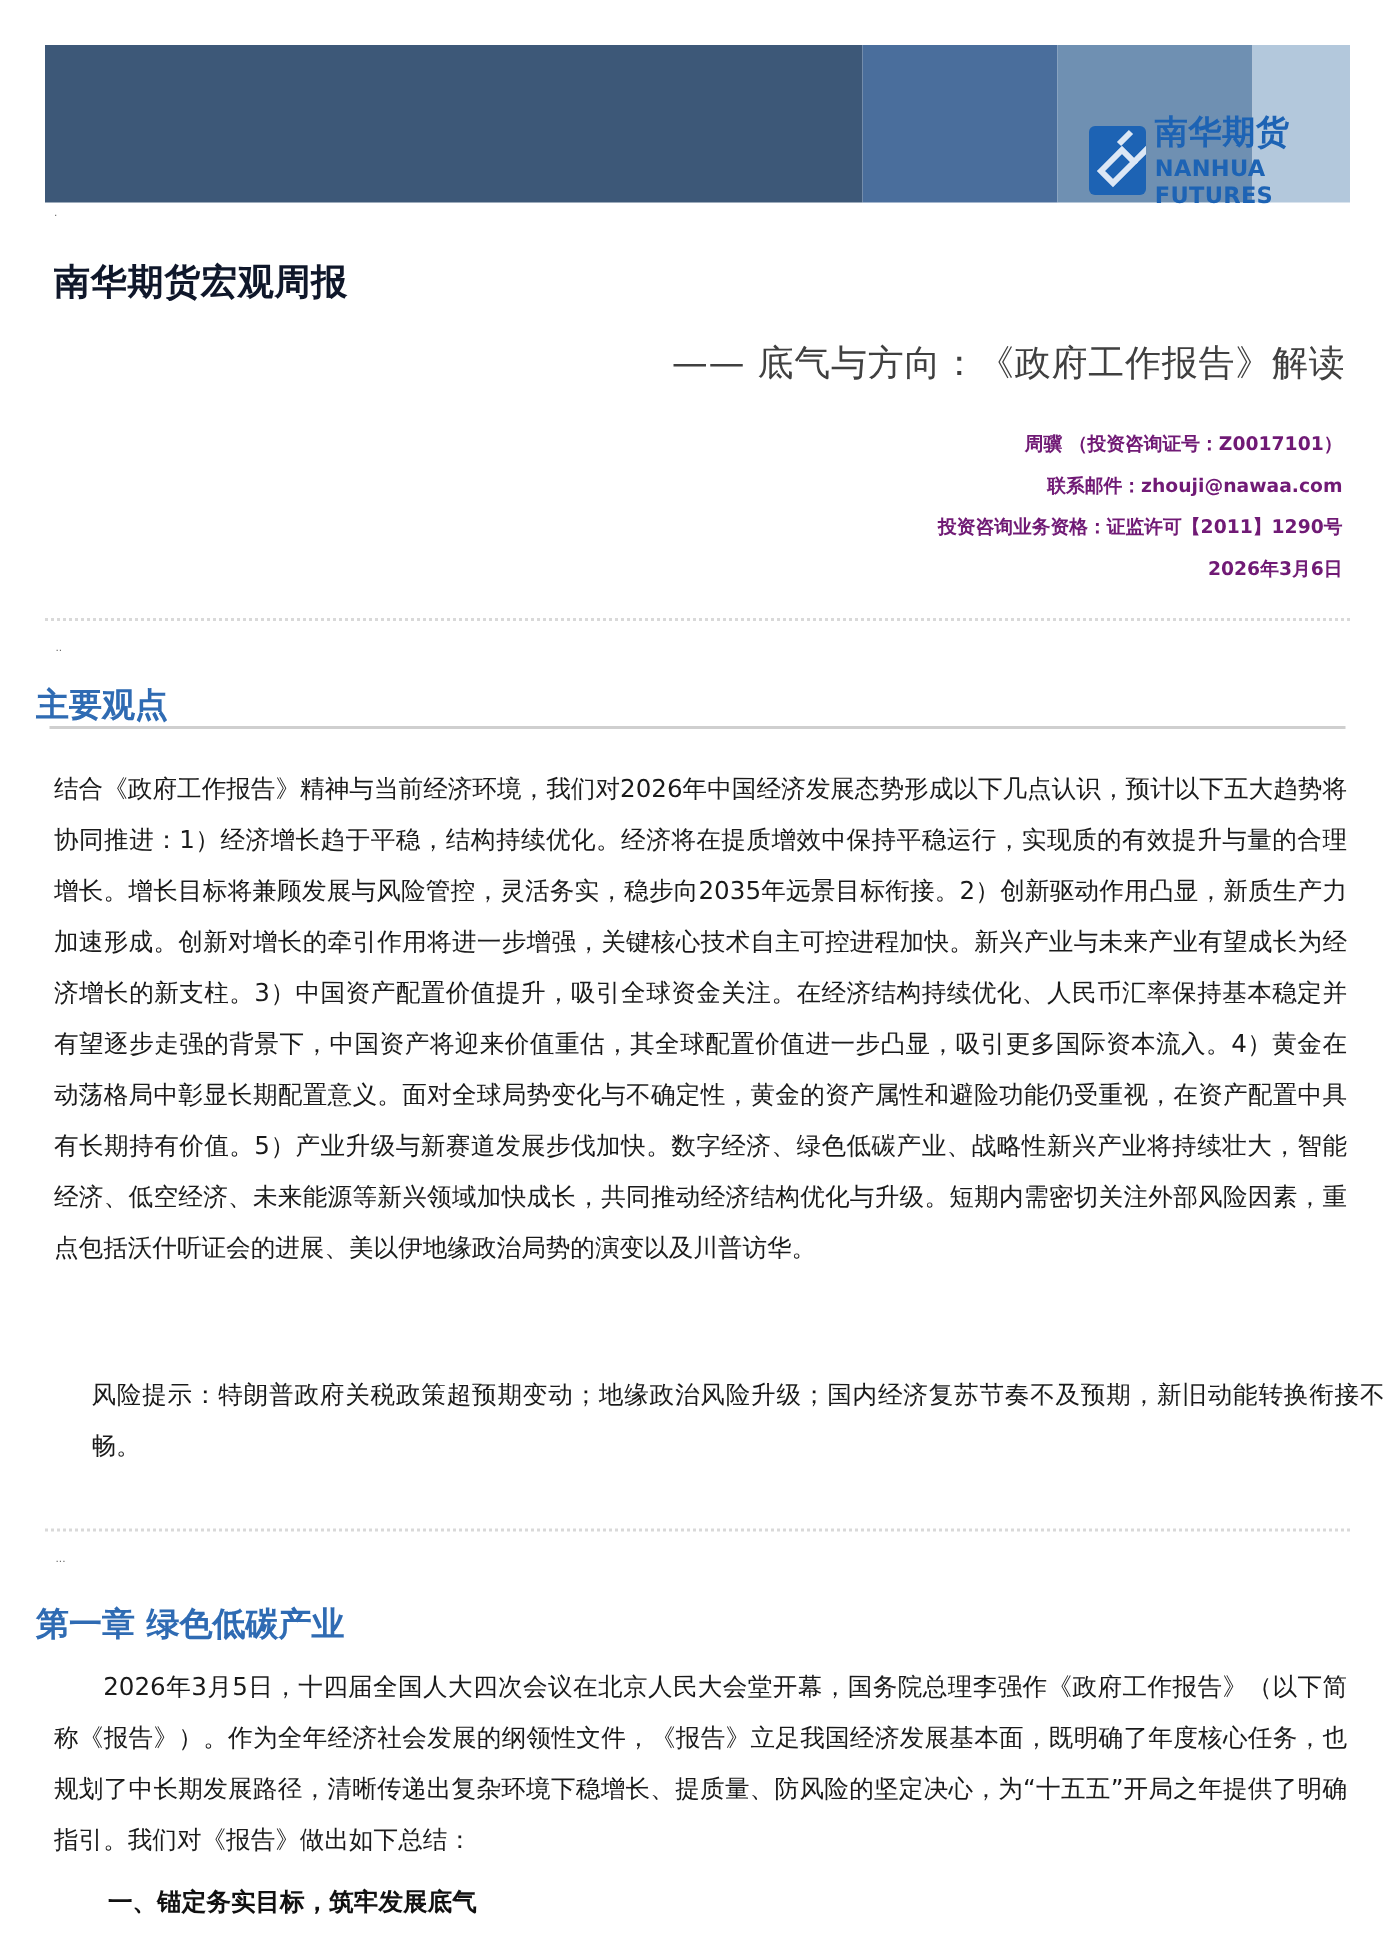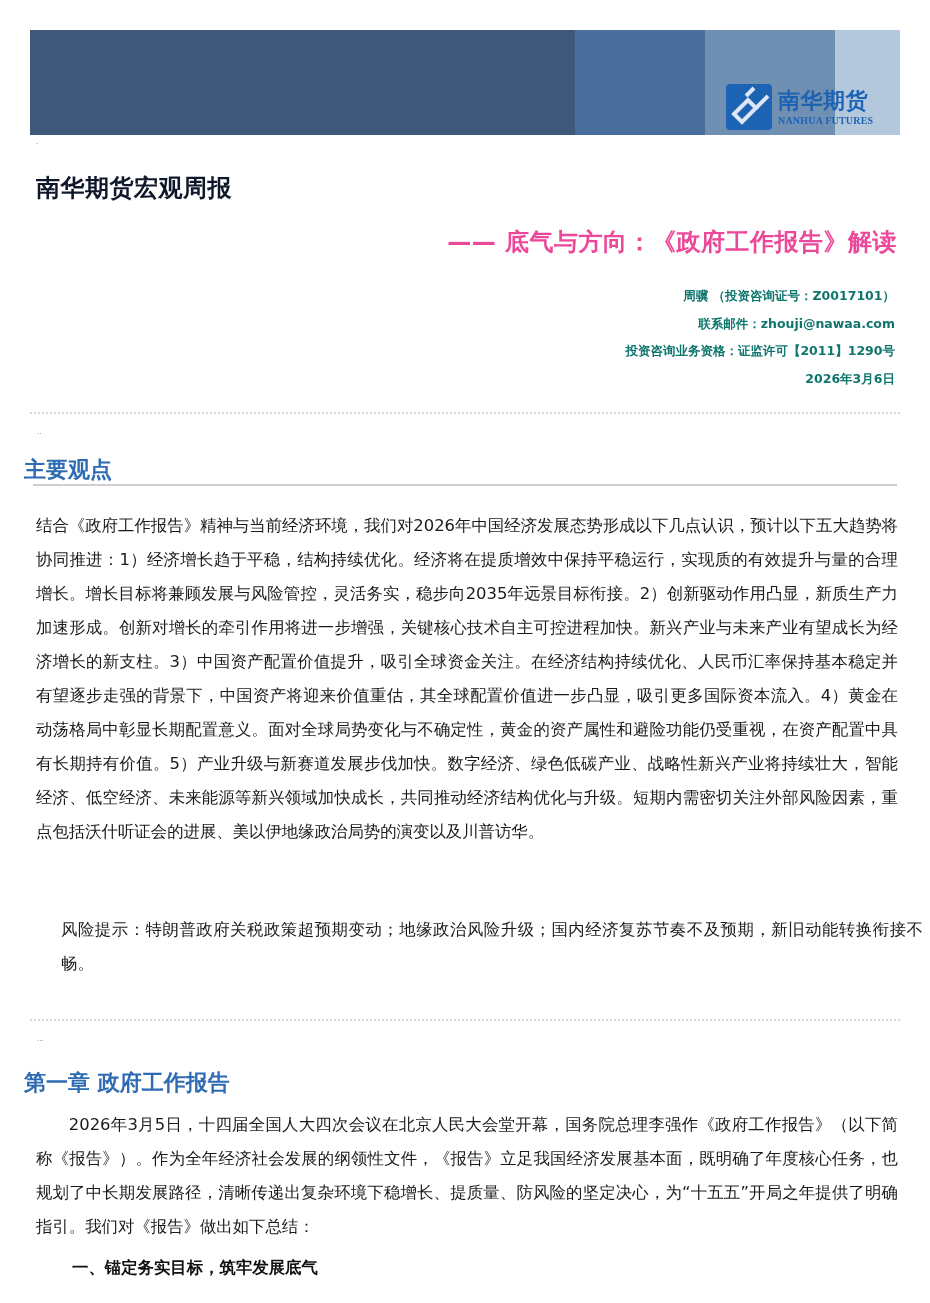--- a/index.html
+++ b/index.html
@@ -11,25 +11,25 @@
   .banner .b3 { position: absolute; left: 675px; top: 0; width: 130px; height: 105px; background: #6f90b2; }
   .banner .b4 { position: absolute; left: 805px; top: 0; width: 65px; height: 105px; background: #b3c8dc; }
   .slogan { position: absolute; left: 58px; top: 57px; width: 160px; text-align: center; color: #e8eef5; }
   .slogan .en { font-size: 10px; letter-spacing: -0.2px; }
   .slogan .cn { font-size: 12.5px; margin-top: 3px; letter-spacing: 1px; }
   .logo { position: absolute; left: 696px; top: 33px; height: 48px; display: flex; align-items: center; margin-top: 20px; }
   .logo .mark { width: 46px; height: 46px; background: #1d63b4; border-radius: 4px; position: relative; overflow: hidden; }
   .logo .mark svg { position: absolute; left: 0; top: 0; }
   .logo .txt { margin-left: 6px; color: #1d63b4; }
   .logo .txt .cn { font-size: 22px; font-weight: bold; letter-spacing: 0.5px; line-height: 26px; }
-  .logo .txt .en { font-size: 10px; font-weight: bold; letter-spacing: 0.2px; margin-top: 1px; font-family: Liberation Serif, serif; }
+  .logo .txt .en { font-size: 15px; font-weight: bold; letter-spacing: 0.2px; margin-top: 1px; }
   .dot { position: absolute; color: #666; font-size: 7px; }
   .report-title { position: absolute; left: 36px; top: 172px; font-size: 24px; font-weight: bold; color: #0f172a; letter-spacing: 0.5px; }
-  .subtitle { position: absolute; right: 33px; top: 226px; font-size: 24px; font-weight: bold; color: #ec4899; letter-spacing: 0.5px; }
-  .meta { position: absolute; right: 35px; font-size: 12.5px; font-weight: bold; color: #0f766e; text-align: center; }
+  .subtitle { position: absolute; right: 33px; top: 226px; font-size: 24px; font-weight: normal; color: #404040; letter-spacing: 0.5px; }
+  .meta { position: absolute; right: 35px; font-size: 12.5px; font-weight: bold; color: #701a75; text-align: center; }
   .divider-dotted { position: absolute; left: 30px; width: 870px; border-top: 2px dotted #d9d9d9; height: 0; }
   .section-h { position: absolute; left: 24px; font-size: 22px; font-weight: bold; color: #2f6bb3; }
   .h-rule { position: absolute; left: 33px; width: 864px; height: 0; border-top: 2px solid #cfcfcf; }
   .para { position: absolute; left: 36px; width: 862px; font-size: 16.4px; line-height: 34px; color: #1a1a1a; text-align: justify; }
   .para.indent { text-indent: 2em; }
   .sub-h { position: absolute; left: 72px; top: 1257px; font-size: 16.4px; font-weight: bold; color: #111; }
 </style>
 </head>
 <body>
 
@@ -68,17 +68,17 @@
 <div class="section-h" style="top:455px;">主要观点</div>
 <div class="h-rule" style="top:484px;"></div>
 
 <div class="para" style="top:509px;">结合《政府工作报告》精神与当前经济环境，我们对2026年中国经济发展态势形成以下几点认识，预计以下五大趋势将协同推进：1）经济增长趋于平稳，结构持续优化。经济将在提质增效中保持平稳运行，实现质的有效提升与量的合理增长。增长目标将兼顾发展与风险管控，灵活务实，稳步向2035年远景目标衔接。2）创新驱动作用凸显，新质生产力加速形成。创新对增长的牵引作用将进一步增强，关键核心技术自主可控进程加快。新兴产业与未来产业有望成长为经济增长的新支柱。3）中国资产配置价值提升，吸引全球资金关注。在经济结构持续优化、人民币汇率保持基本稳定并有望逐步走强的背景下，中国资产将迎来价值重估，其全球配置价值进一步凸显，吸引更多国际资本流入。4）黄金在动荡格局中彰显长期配置意义。面对全球局势变化与不确定性，黄金的资产属性和避险功能仍受重视，在资产配置中具有长期持有价值。5）产业升级与新赛道发展步伐加快。数字经济、绿色低碳产业、战略性新兴产业将持续壮大，智能经济、低空经济、未来能源等新兴领域加快成长，共同推动经济结构优化与升级。短期内需密切关注外部风险因素，重点包括沃什听证会的进展、美以伊地缘政治局势的演变以及川普访华。</div>
 
 <div class="para" style="top:913px;margin-left:25px;">风险提示：特朗普政府关税政策超预期变动；地缘政治风险升级；国内经济复苏节奏不及预期，新旧动能转换衔接不畅。</div>
 
 <div class="divider-dotted" style="top:1019px;"></div>
 <div class="dot" style="left:37px; top:1037px;">···</div>
 
-<div class="section-h" style="top:1068px;">第一章 政府工作报告</div>
+<div class="section-h" style="top:1068px;">第一章 绿色低碳产业</div>
 
 <div class="para indent" style="top:1108px;">2026年3月5日，十四届全国人大四次会议在北京人民大会堂开幕，国务院总理李强作《政府工作报告》（以下简称《报告》）。作为全年经济社会发展的纲领性文件，《报告》立足我国经济发展基本面，既明确了年度核心任务，也规划了中长期发展路径，清晰传递出复杂环境下稳增长、提质量、防风险的坚定决心，为“十五五”开局之年提供了明确指引。我们对《报告》做出如下总结：</div>
 
 <div class="sub-h">一、锚定务实目标，筑牢发展底气</div>
 
 </body></html>

